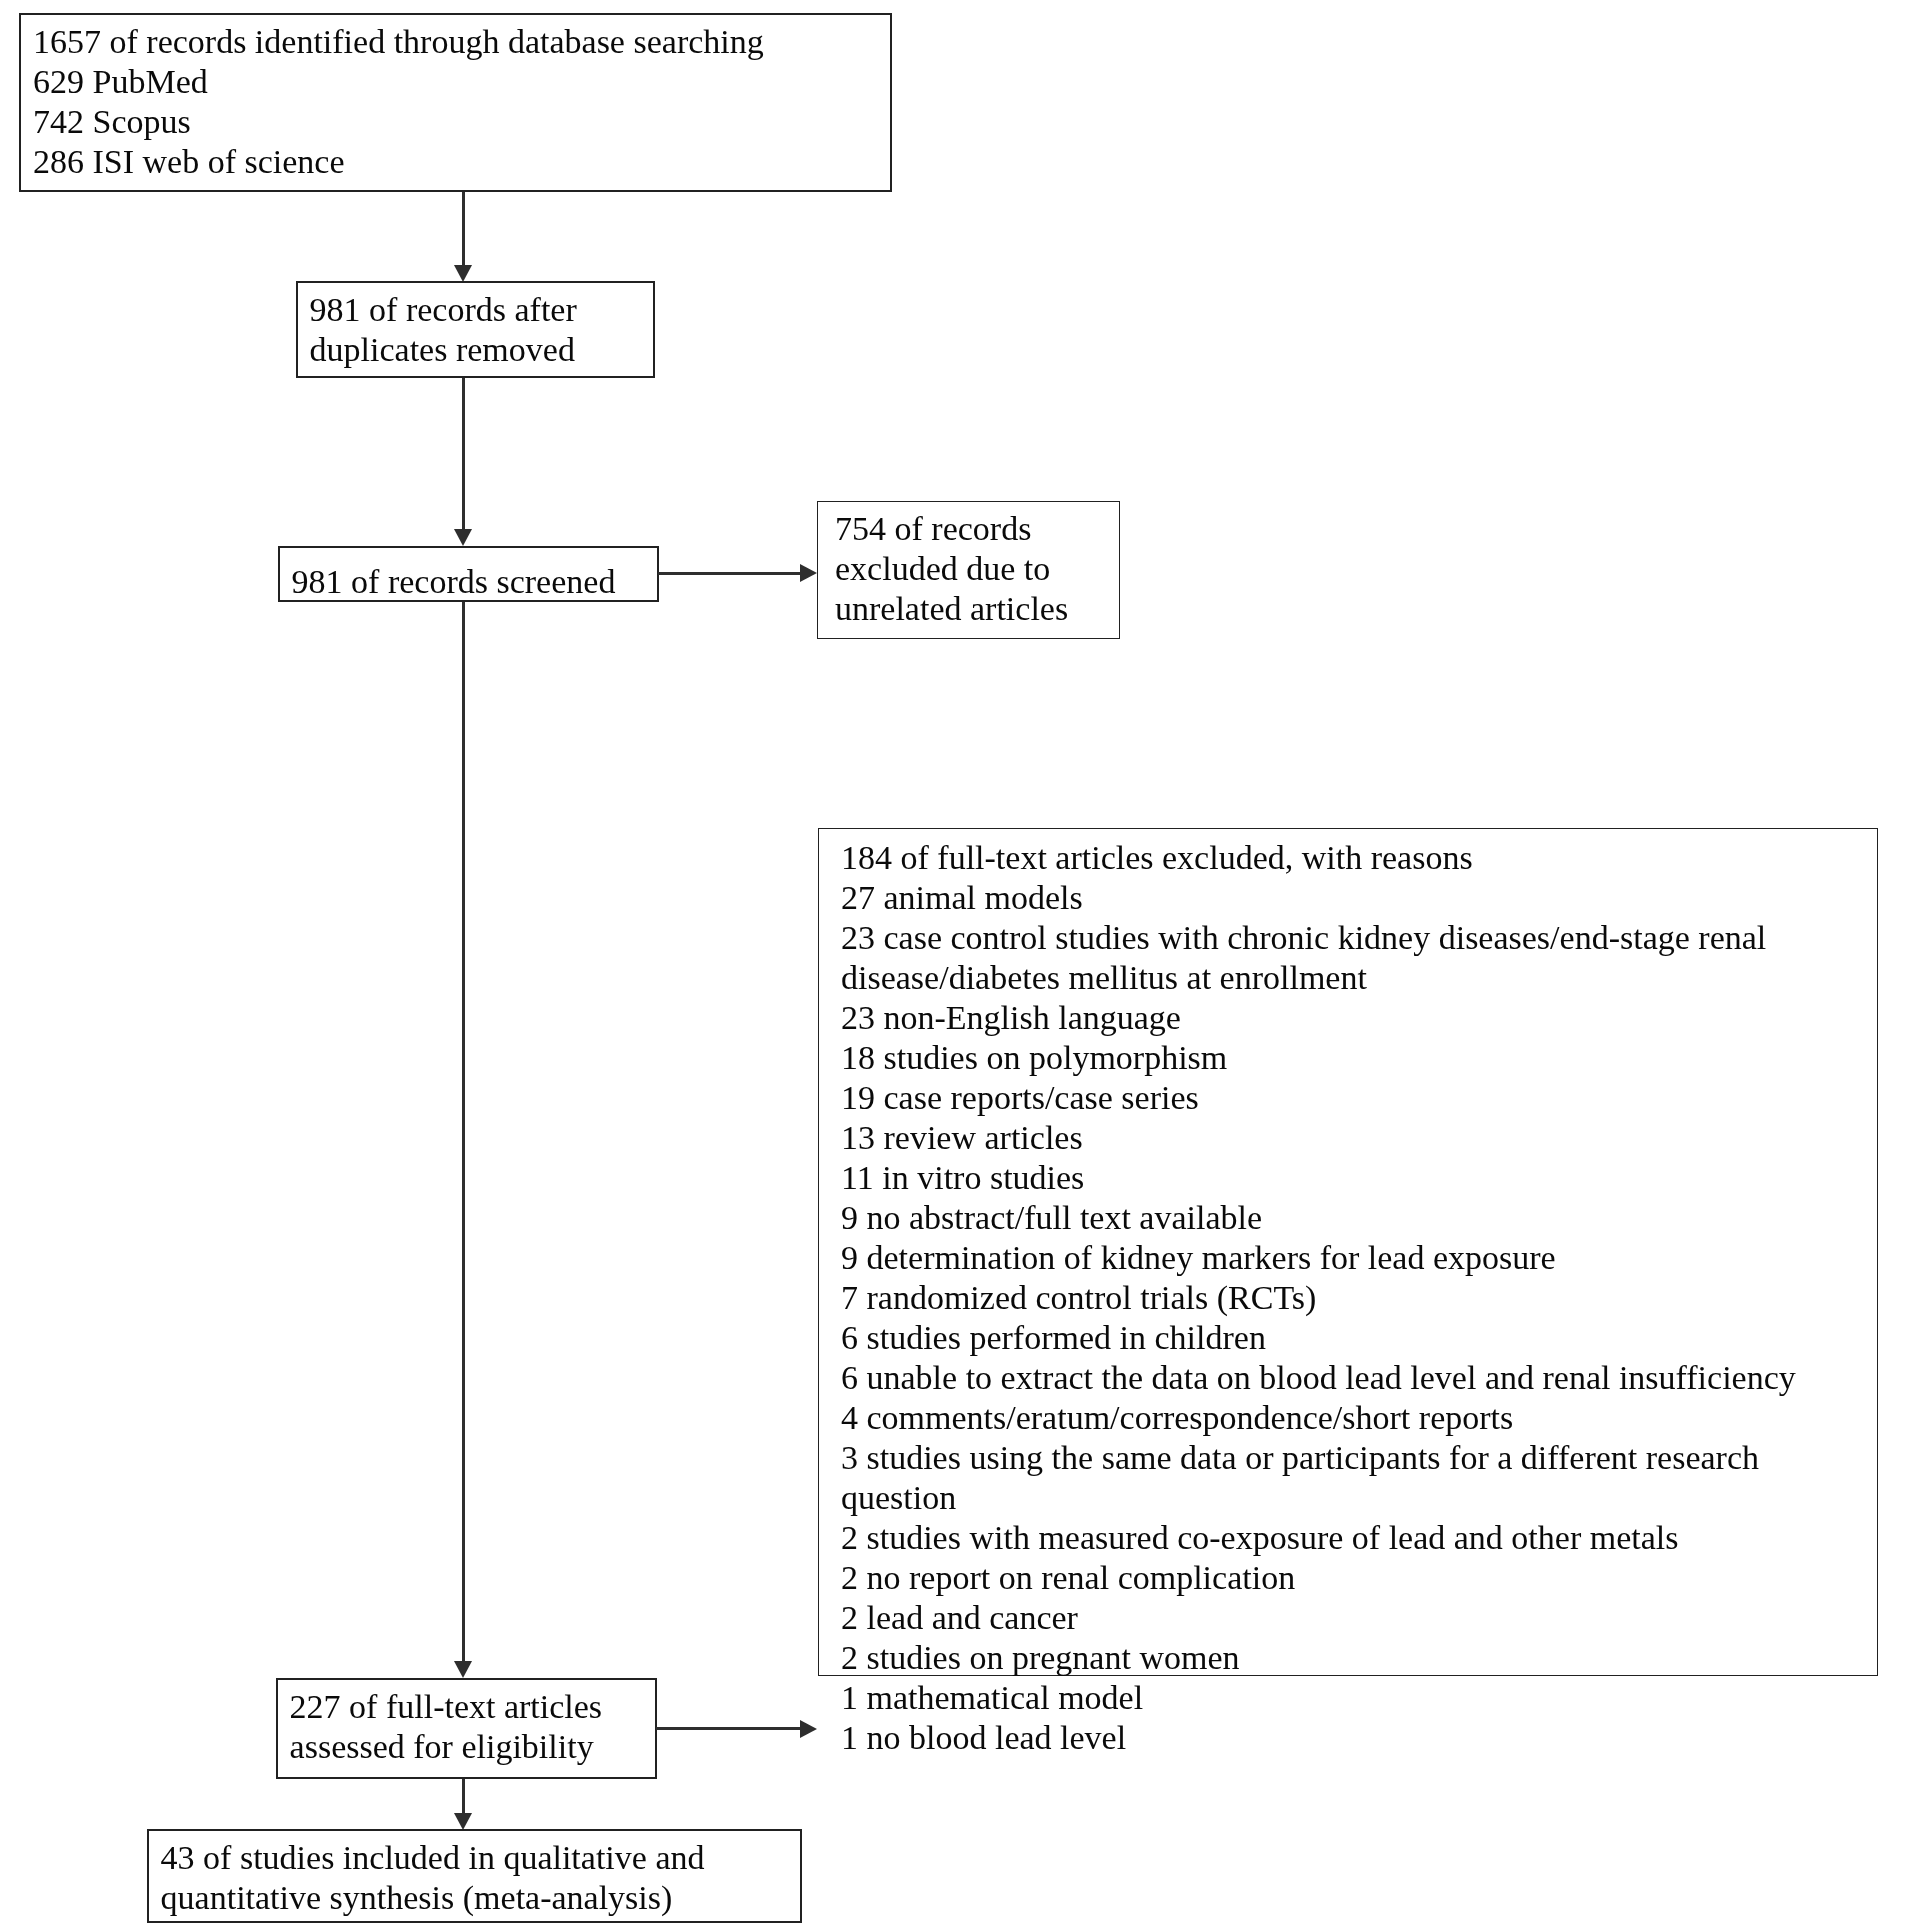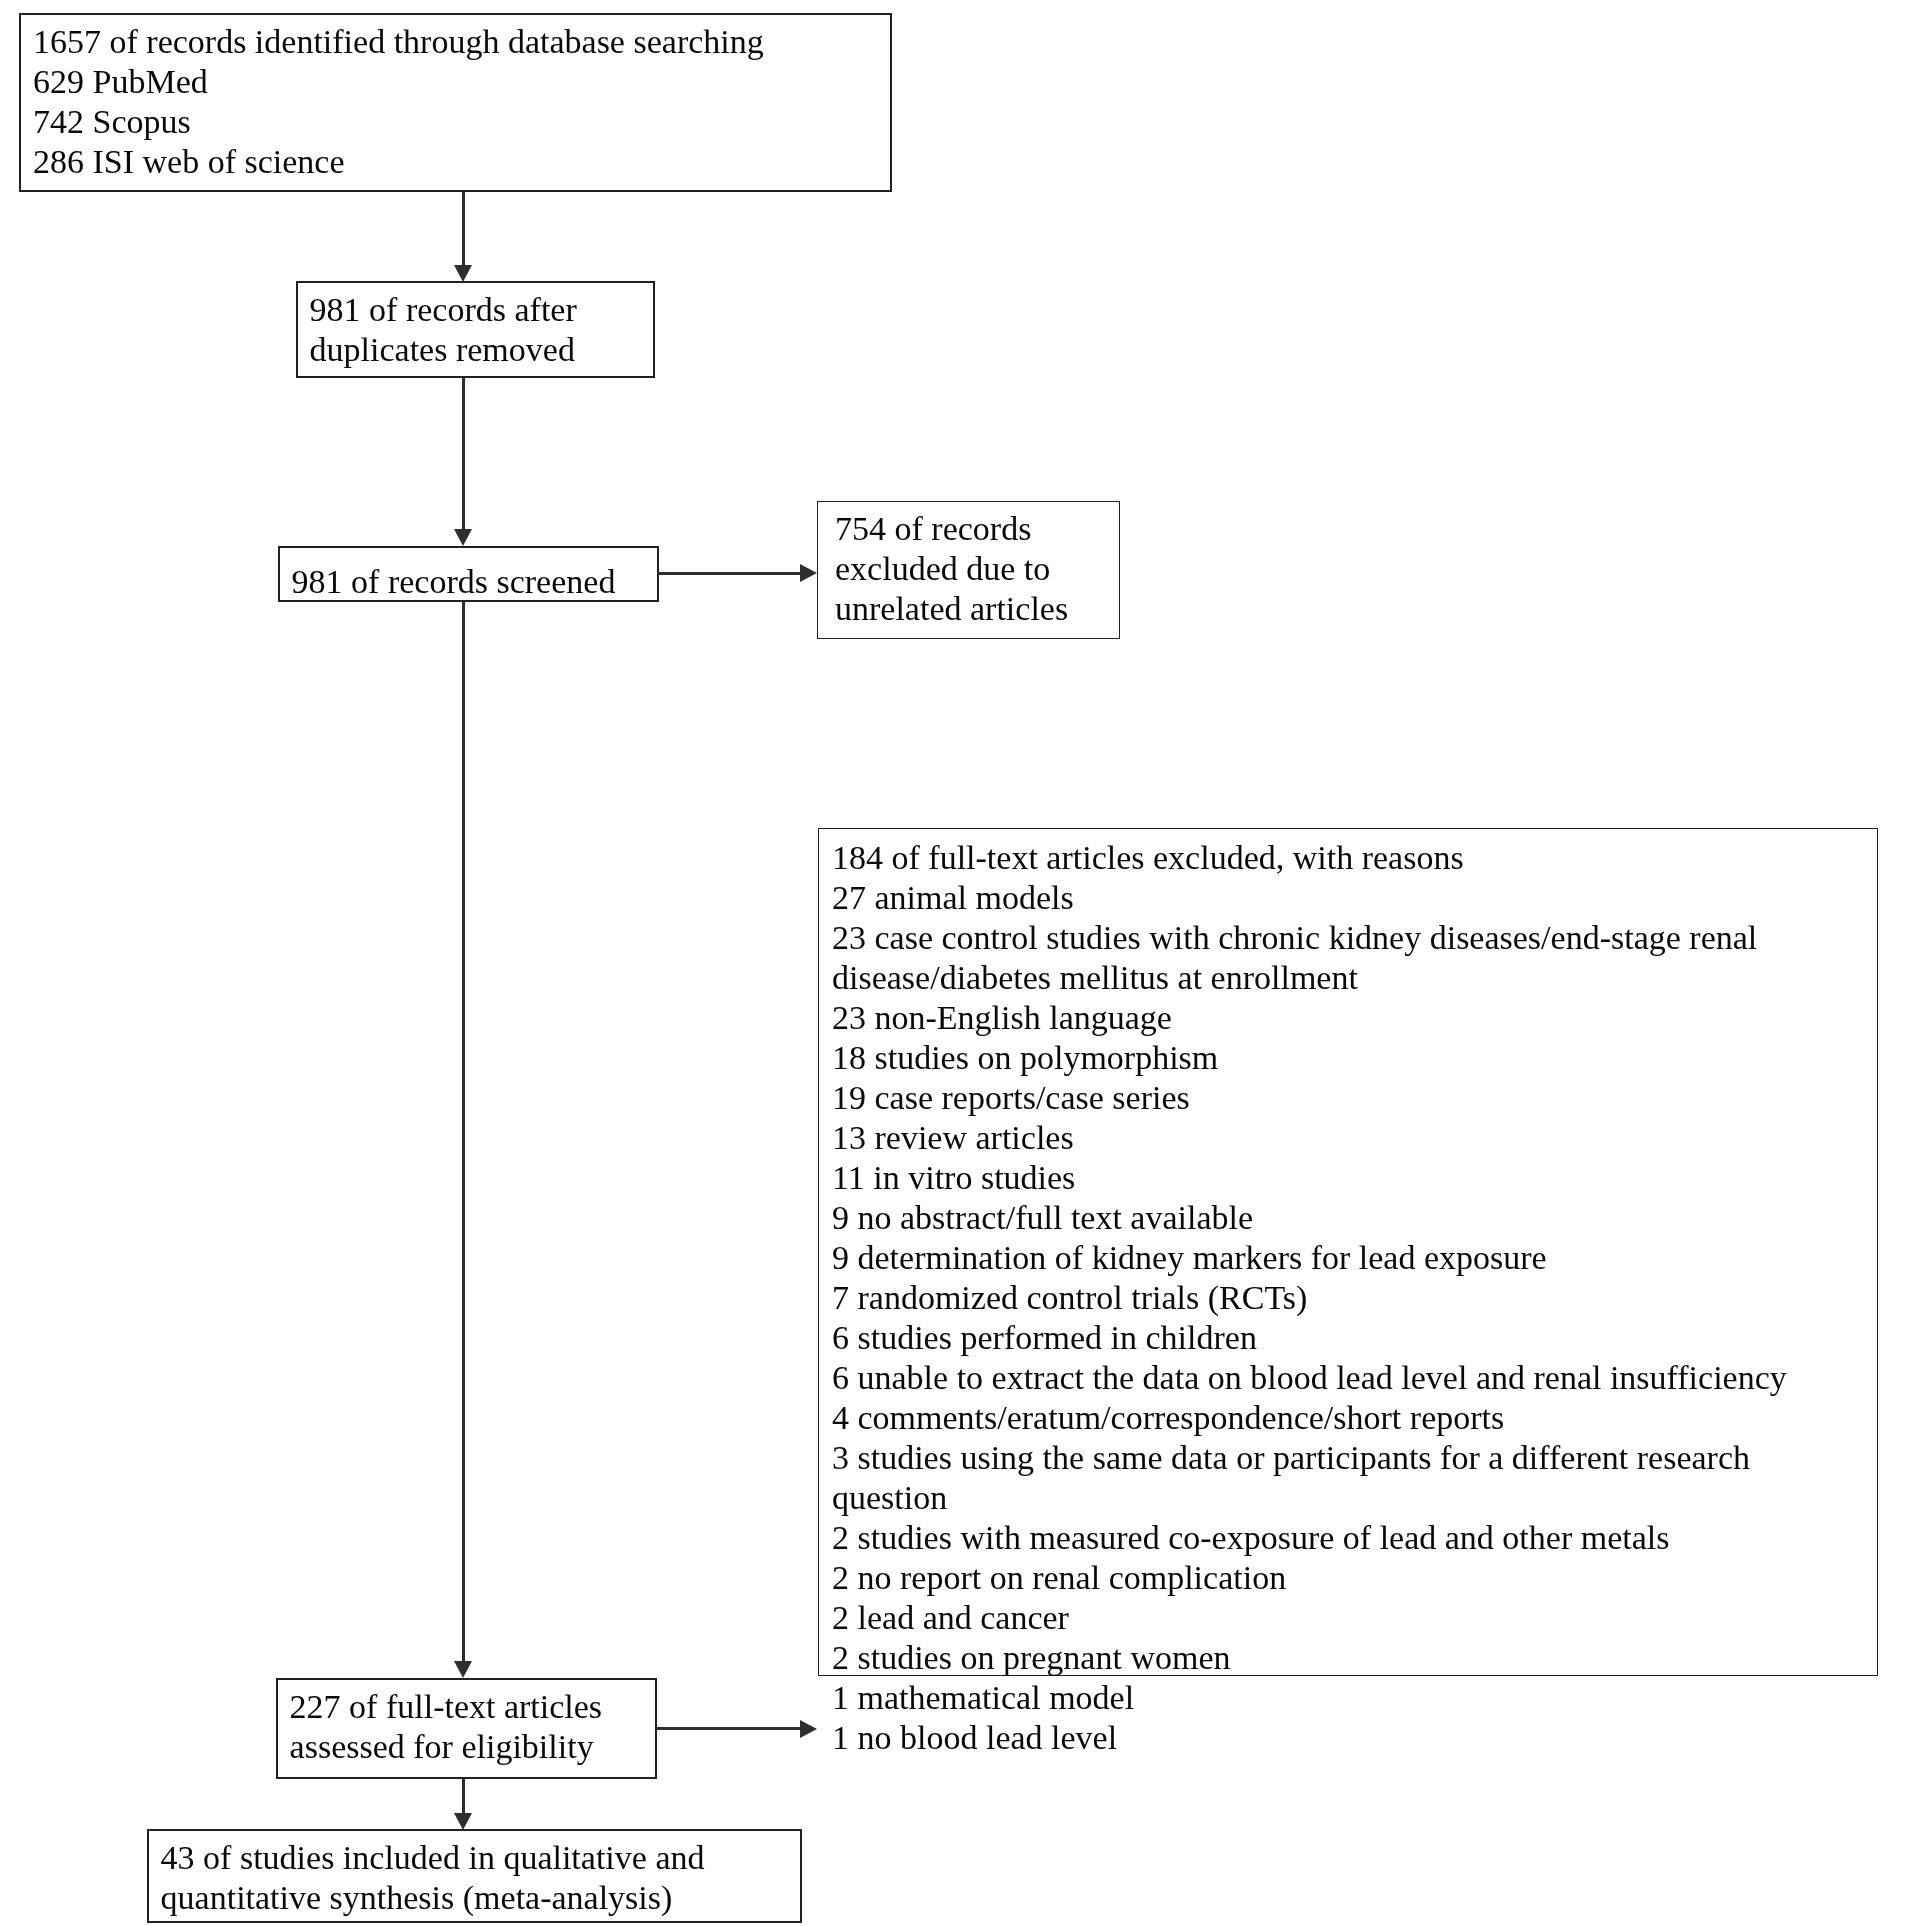--- a/index.html
+++ b/index.html
@@ -86,21 +86,21 @@
   <div class="hline" style="left:658px; top:572px; width:145px;"></div>
   <div class="head-right" style="left:800px; top:564px;"></div>
 
   <div class="fc-box thin" style="left:817px; top:501px; width:303px; height:138px;">
     <div>754 of records excluded due to unrelated articles</div>
   </div>
 
   <div class="vline" style="left:462px; top:602px; height:1061px;"></div>
   <div class="head-down" style="left:454px; top:1661px;"></div>
 
-  <div class="fc-box thin" style="left:818px; top:828px; width:1060px; height:848px; padding:9px 13px;">
+  <div class="fc-box thin" style="left:818px; top:828px; width:1060px; height:848px; padding:9px 22px;">
     <div>184 of full-text articles excluded, with reasons</div>
     <div class="reason-line">27 animal models</div>
     <div class="reason-line">23 case control studies with chronic kidney diseases/end-stage renal disease/diabetes mellitus at enrollment</div>
     <div class="reason-line">23 non-English language</div>
     <div class="reason-line">18 studies on polymorphism</div>
     <div class="reason-line">19 case reports/case series</div>
     <div class="reason-line">13 review articles</div>
     <div class="reason-line">11 in vitro studies</div>
     <div class="reason-line">9 no abstract/full text available</div>
     <div class="reason-line">9 determination of kidney markers for lead exposure</div>

